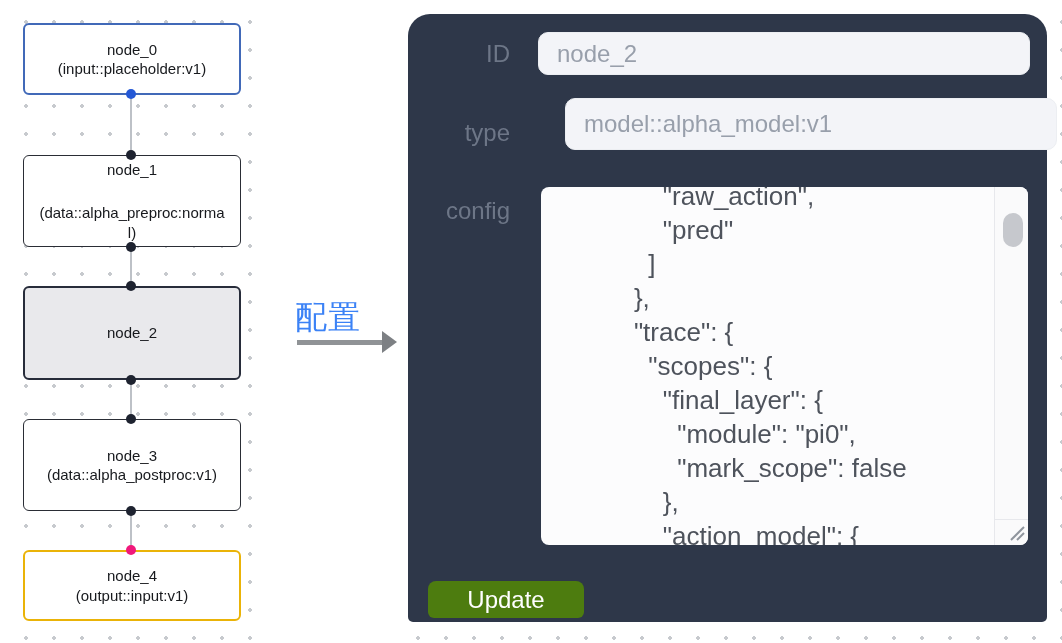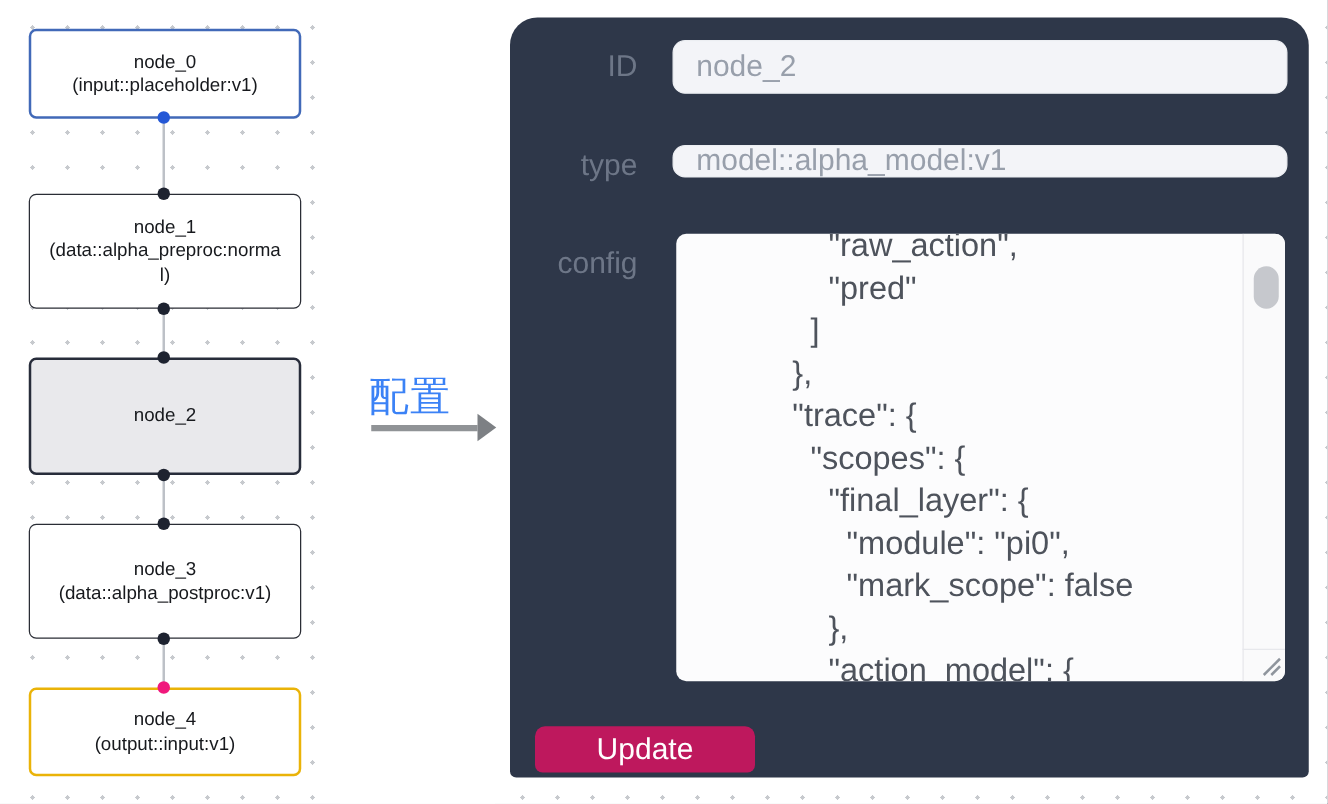--- a/index.html
+++ b/index.html
@@ -16,21 +16,21 @@
   
   .node { position:absolute; left:23px; width:218px; background:#ffffff;
     border:1.5px solid #2a2d35; border-radius:6px;
     display:flex; flex-direction:column; align-items:center; justify-content:center;
     text-align:center; font-size:15px; line-height:19.5px; color:#17191d;
     padding:4px 13px; word-break:break-all; z-index:2; }
   .node-input    { border:2px solid #4169b8; }
   .node-selected { border:2.5px solid #272c3a; background:#e9e9ec; }
   .node-output   { border:2px solid #eab308; }
   .n0 { top:23px;  height:72px; }
-  .n1 { top:155px; height:92px; }
+  .n1 { top:155px; height:92px;justify-content:space-between; }
   .n2 { top:286px; height:94px; }
   .n3 { top:419px; height:92px; }
   .n4 { top:550px; height:71px; }
 
   .edge { position:absolute; left:130px; width:2px; background:#bdc1c7; z-index:1; }
   .e0 { top:94px;  height:61px; }
   .e1 { top:247px; height:39px; }
   .e2 { top:380px; height:39px; }
   .e3 { top:511px; height:39px; }
 
@@ -55,36 +55,36 @@
            background:#2e3749; border-radius:22px 22px 5px 5px; z-index:2; }
   .field-label { position:absolute; left:0; width:102px; text-align:right;
                  color:#6d7687; font-size:24px; }
   .lbl-id     { top:18px;  height:43px; line-height:43px;padding-left:24px; }
   .lbl-type   { top:98px;  height:42px; line-height:42px; }
   .lbl-config { top:183px; }
   .field-input { position:absolute; left:130px; width:492px; background:#f3f4f8;
                  border:1px solid #eceef2; border-radius:10px; color:#989fab;
                  font-size:24px; padding-left:18px; display:flex; align-items:center; }
   .inp-id   { top:18px; height:43px; }
-  .inp-type { top:102px; height:26px; }
+  .inp-type { top:84px; height:52px;margin-left:27px; }
 
   .config-box { position:absolute; left:133px; top:173px; width:487px; height:358px;
                 background:#fcfcfd; border-radius:8px; overflow:hidden; }
   .config-pre { position:absolute; left:0; top:-8px; right:34px;
                 white-space:pre; font-family:"Liberation Sans", sans-serif;
                 font-size:26px; line-height:34px; color:#4e535c; padding-left:64px; }
   .scroll-rail { position:absolute; right:0; top:0; bottom:0; width:34px;
                  background:#fafafb; border-left:1px solid #e7e8ec; }
   .rail-divider { position:absolute; right:0; bottom:25px; width:34px; height:1px; background:#e7e8ec; }
   .scroll-thumb { position:absolute; right:5px; top:26px; width:20px; height:34px;
                   border-radius:10px; background:#c6c8cd; }
   .resize-handle { position:absolute; right:3px; bottom:4px; }
 
-  .update-btn { position:absolute; left:20px; top:567px; width:176px; height:37px;
-                background:#be185d; border:none; border-radius:8px 8px 6px 6px;
+  .update-btn { position:absolute; left:20px; top:567px; width:156px; height:37px;
+                background:#4d7c0f; border:none; border-radius:8px 8px 6px 6px;
                 color:#ffffff; font-size:24px; font-weight:500;
                 font-family:"Liberation Sans", sans-serif;
                 display:flex; align-items:center; justify-content:center; cursor:pointer; }
 </style>
 </head>
 <body>
 
 <div class="stage">
   <div class="grid-bg"></div>
   <div class="grid-mask"></div>

